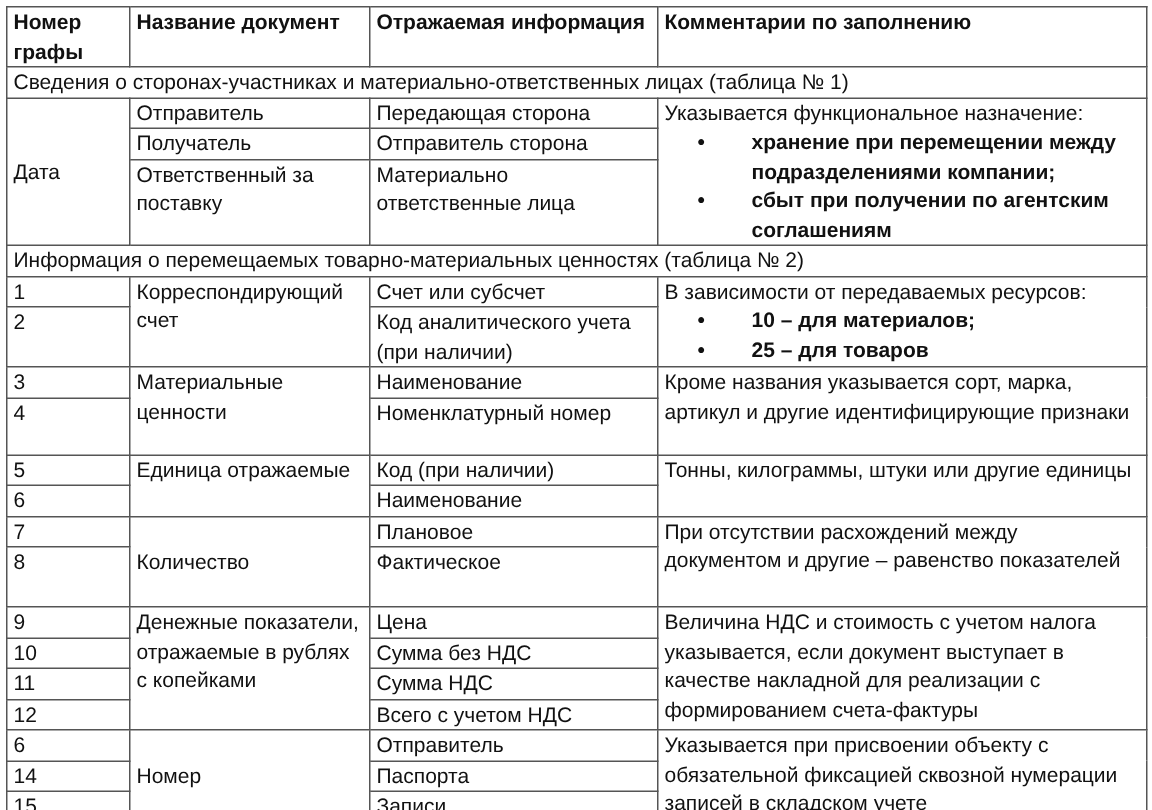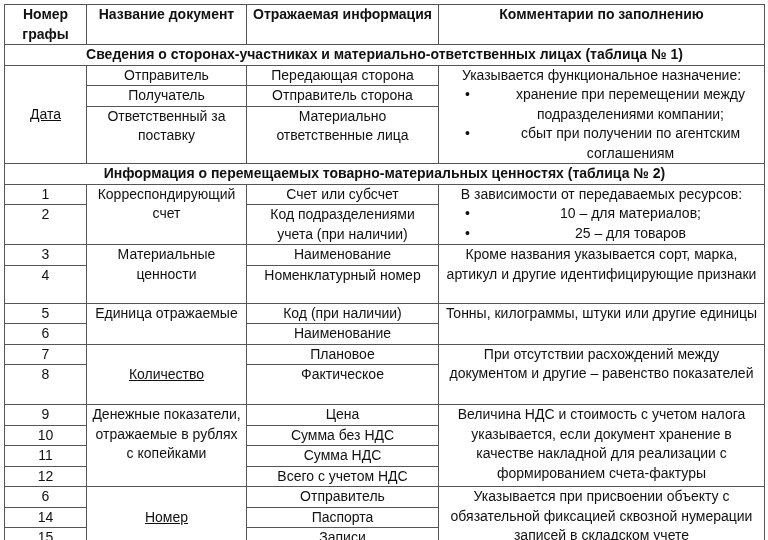--- a/index.html
+++ b/index.html
@@ -1,26 +1,26 @@
 <!DOCTYPE html>
 <html><head>
 <meta charset="utf-8">
 <style>
   html, body { margin:0; padding:0; background:#ffffff; }
   body { width:768px; height:540px; overflow:hidden; position:relative;
          font-family:"Liberation Sans", "DejaVu Sans", sans-serif; color:#111; }
   #tbl { position:absolute; left:4px; top:4px; width:760px; border-collapse:collapse;
          table-layout:fixed; font-size:14px; line-height:19.5px; }
-  #tbl td { border:1px solid #555; padding:0 4px; vertical-align:top; text-align:center; }
+  #tbl td { border:1px solid #555; padding:0 4px; vertical-align:top; }
   #tbl col.c1 { width:82px; } #tbl col.c2 { width:160px; } #tbl col.c3 { width:192px; } #tbl col.c4 { width:326px; }
   .hdr td { font-weight:bold; }
-  .sec td { font-weight:bold; }
+  .sec td { font-weight:normal; }
   .left { text-align:left; }
-  .mid { vertical-align:middle !important;text-decoration:underline; }
-  ul.bul { margin:0; padding:0 0 0 58px; list-style:none; }
+  .mid { vertical-align:middle !important; }
+  ul.bul { margin:0; padding:0 0 0 58px; list-style:none;font-weight:bold; }
   ul.bul li { position:relative; }
   ul.bul li::before { content:"\2022"; position:absolute; left:-36px; }
 </style>
 </head>
 <body>
 
 <table id="tbl">
   <colgroup>
       <col class="c1">
       <col class="c2">
@@ -68,21 +68,21 @@
     <td rowspan="2" class="left">
       <div>В зависимости от передаваемых ресурсов:</div>
       <ul class="bul">
         <li>10 – для материалов;</li>
         <li>25 – для товаров</li>
       </ul>
     </td>
   </tr>
   <tr style="height:40px">
     <td>2</td>
-    <td>Код подразделениями учета (при наличии)</td>
+    <td>Код аналитического учета (при наличии)</td>
   </tr>
 
   <tr style="height:20px">
     <td>3</td>
     <td rowspan="2">Материальные ценности</td>
     <td>Наименование</td>
     <td rowspan="2" class="left">Кроме названия указывается сорт, марка, артикул и другие идентифицирующие признаки</td>
   </tr>
   <tr style="height:38px">
     <td>4</td>
@@ -108,21 +108,21 @@
   </tr>
   <tr style="height:40px">
     <td>8</td>
     <td>Фактическое</td>
   </tr>
 
   <tr style="height:19px">
     <td>9</td>
     <td rowspan="4">Денежные показатели, отражаемые  в рублях с копейками</td>
     <td>Цена</td>
-    <td rowspan="4" class="left">Величина НДС и стоимость с учетом налога указывается, если документ хранение в качестве накладной для реализации с формированием счета-фактуры</td>
+    <td rowspan="4" class="left">Величина НДС и стоимость с учетом налога указывается, если документ выступает в качестве накладной для реализации с формированием счета-фактуры</td>
   </tr>
   <tr style="height:20px">
     <td>10</td>
     <td>Сумма без НДС</td>
   </tr>
   <tr style="height:20px">
     <td>11</td>
     <td>Сумма НДС</td>
   </tr>
   <tr style="height:20px">

